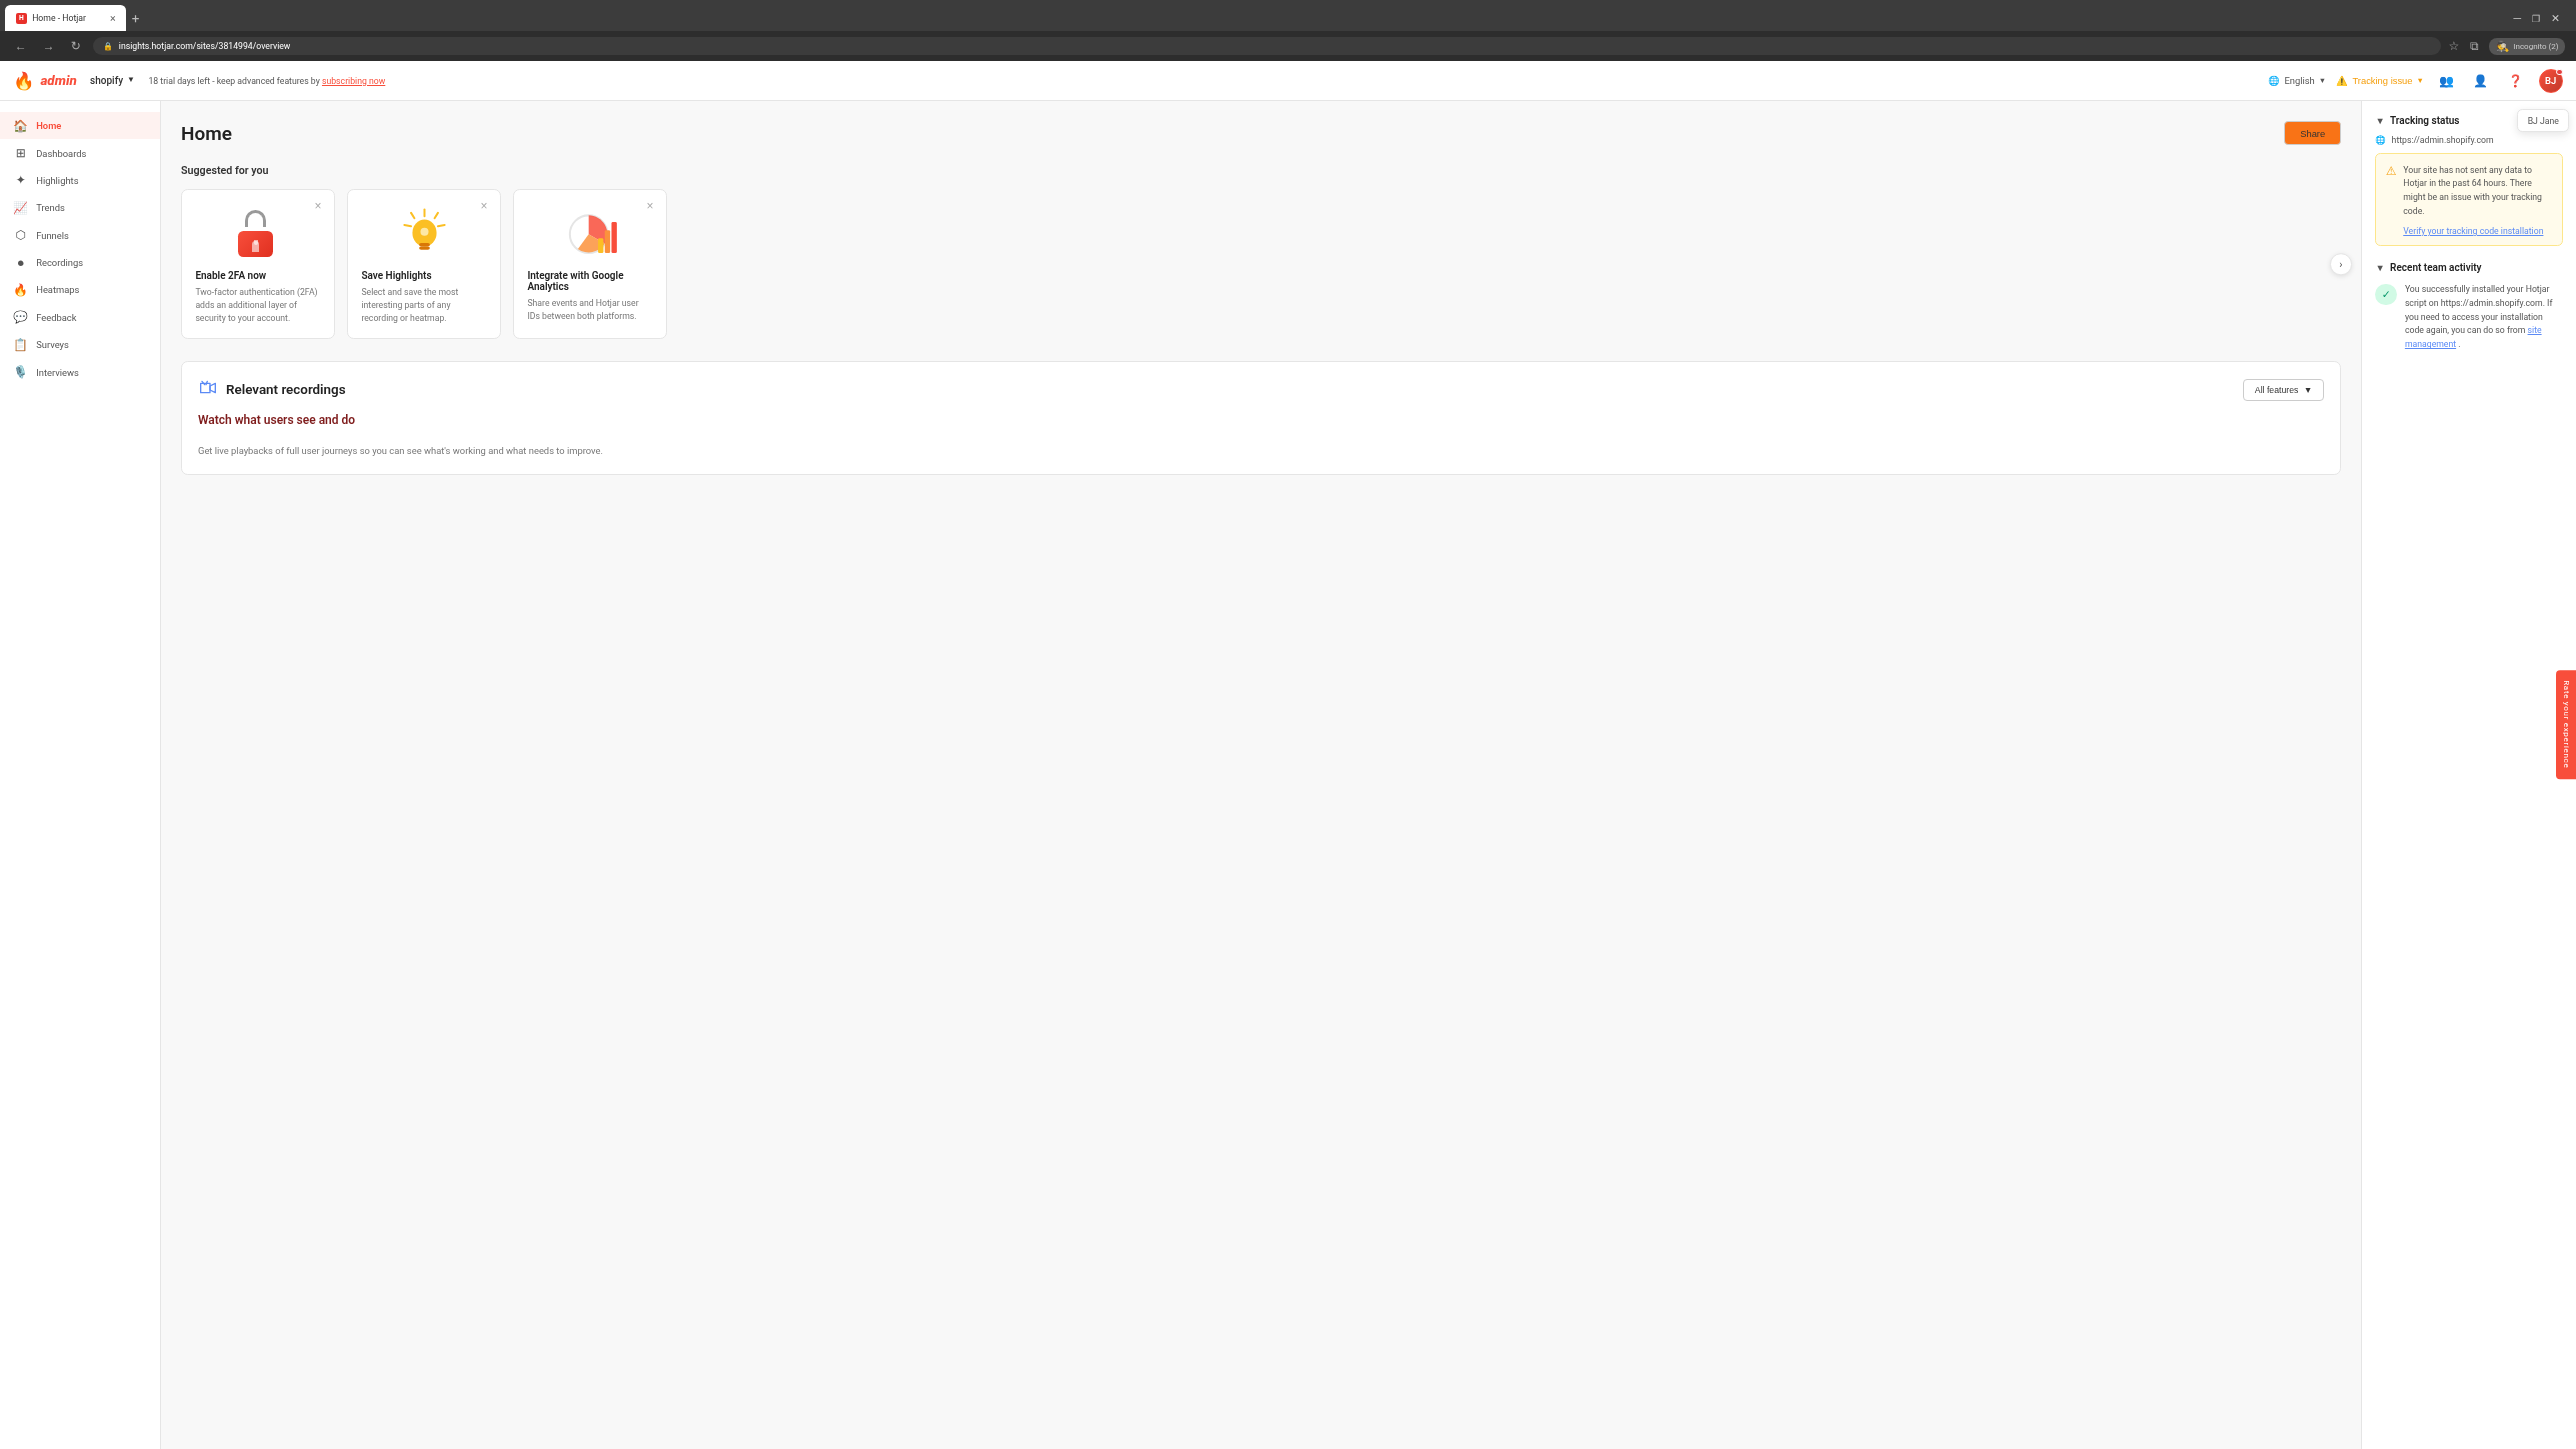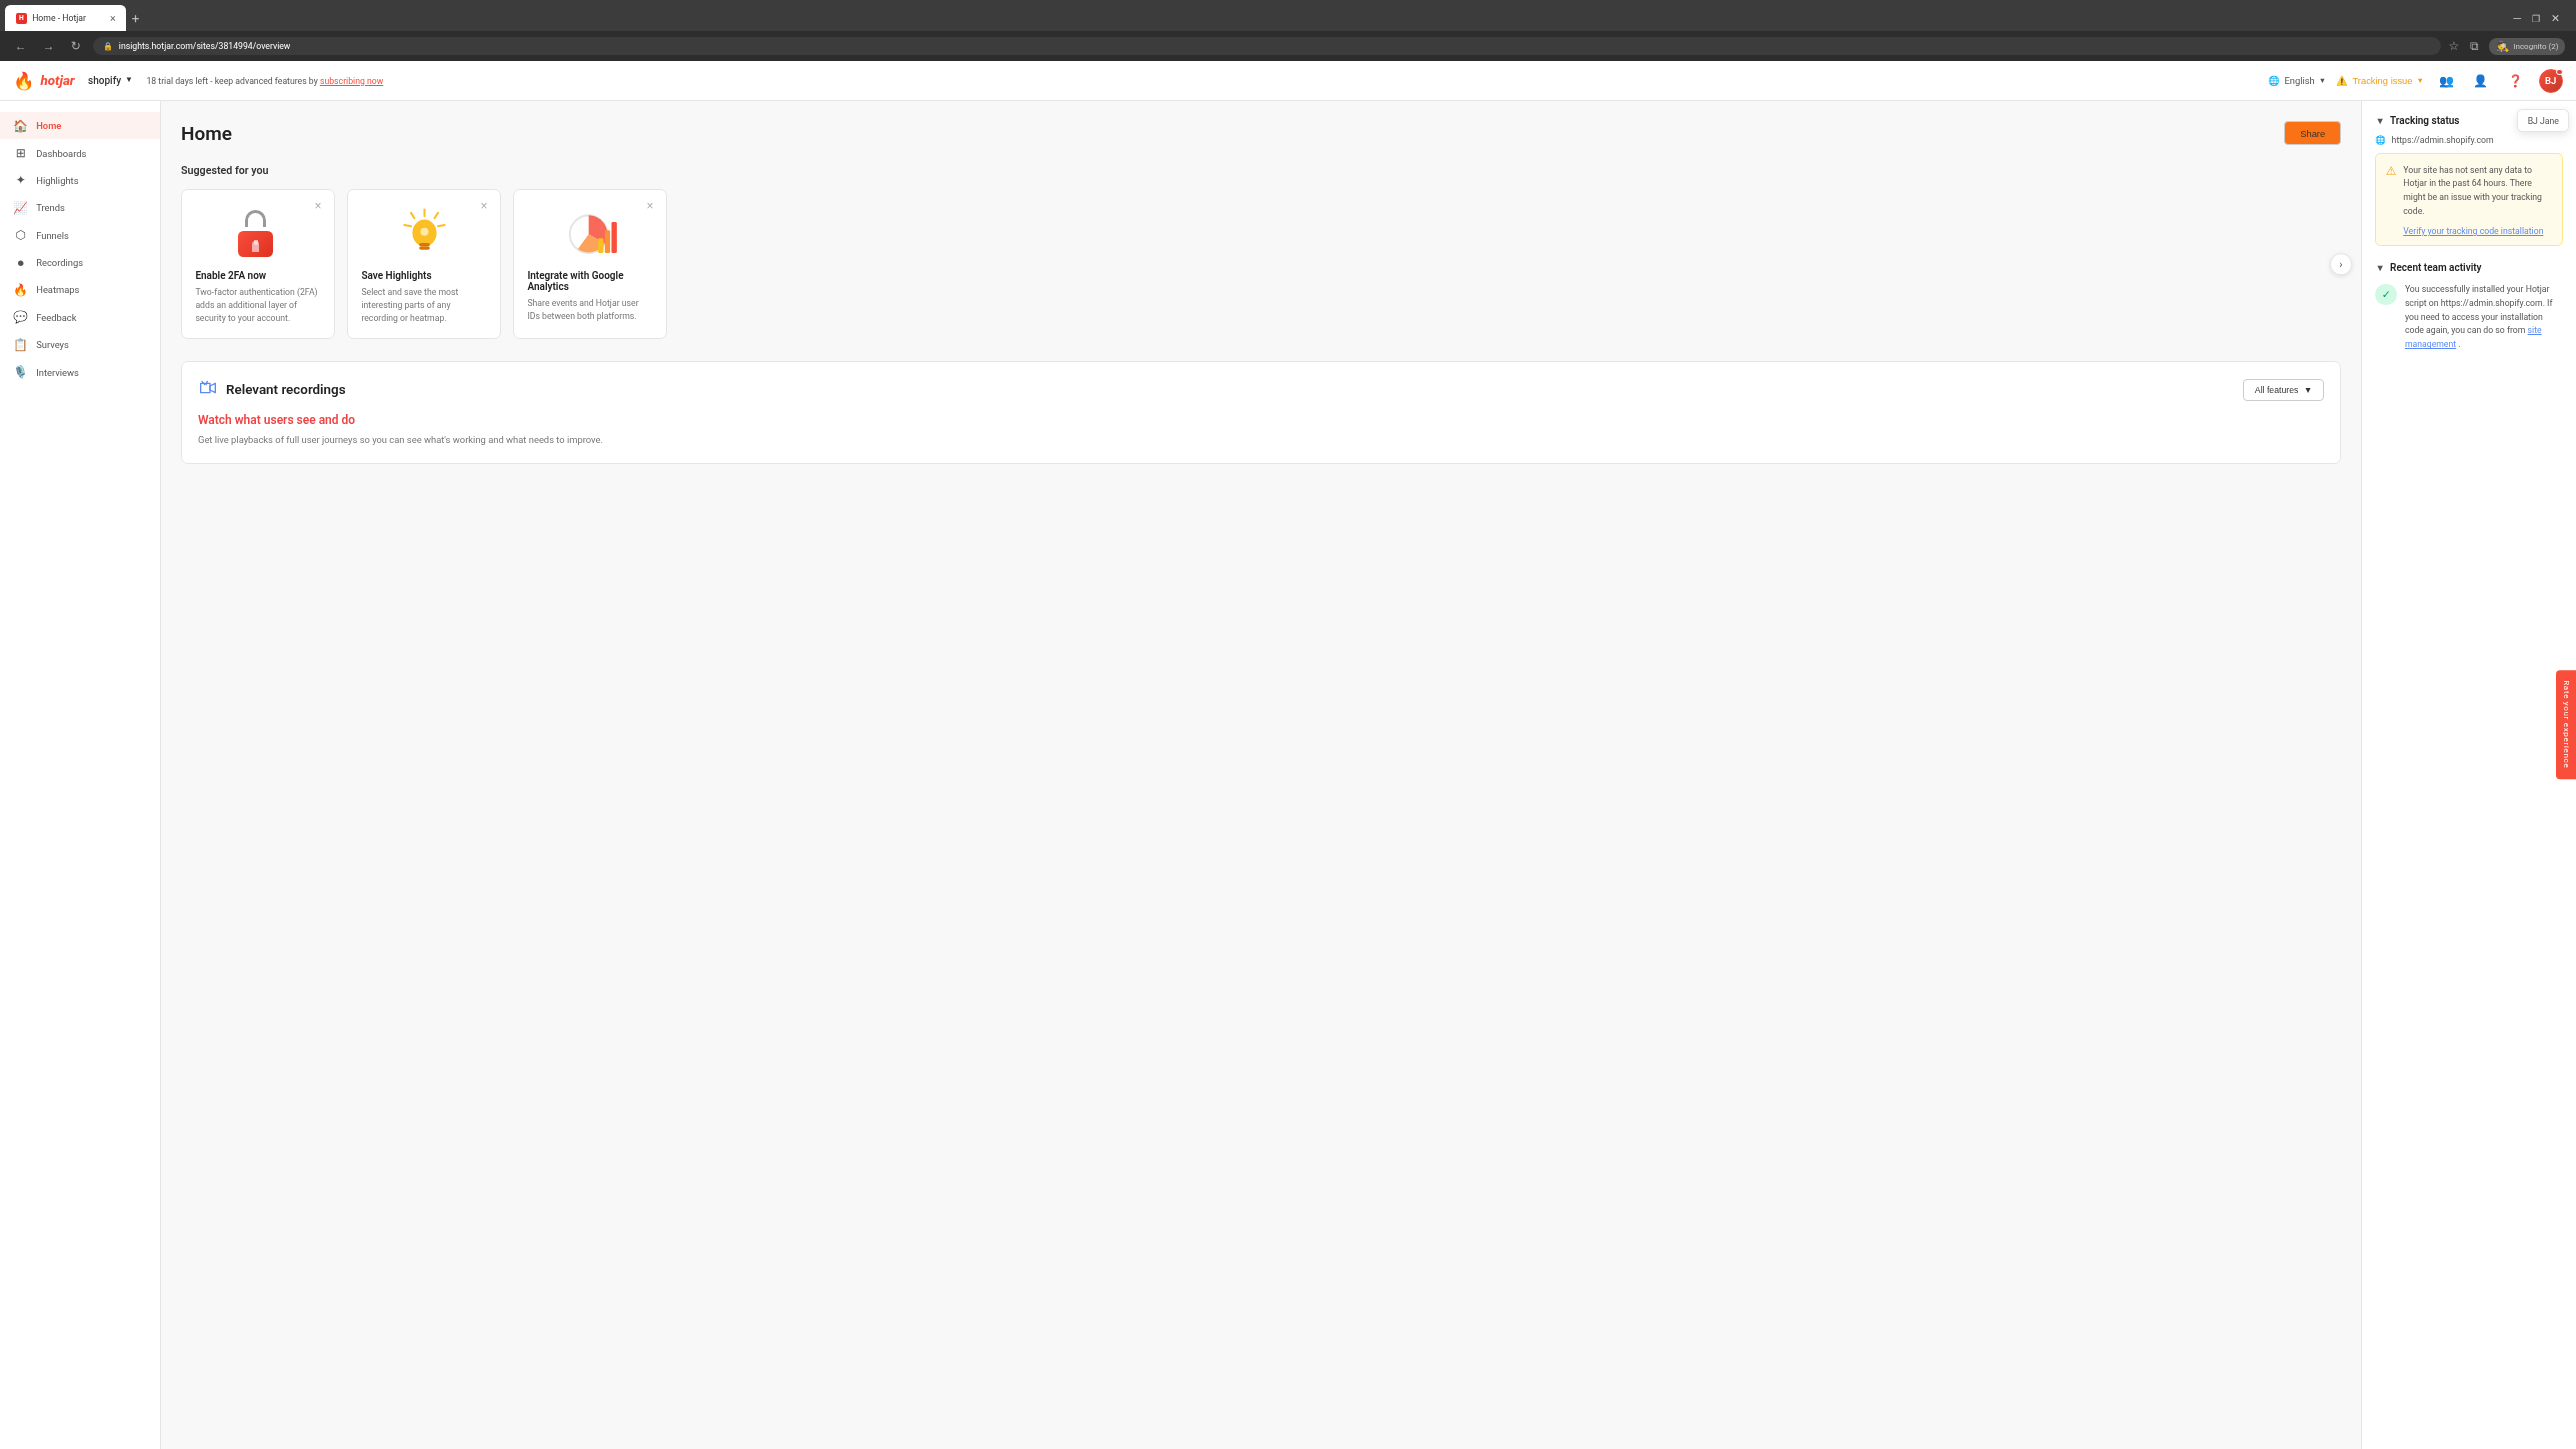--- a/index.html
+++ b/index.html
@@ -71,21 +71,21 @@
     .cards-next-btn { position: absolute; right: -10.7px; top: 50%; transform: translateY(-50%); width: 21.5px; height: 21.5px; background: #fff; border: 0.7px solid #e5e5e5; border-radius: 50%; display: flex; align-items: center; justify-content: center; cursor: pointer; font-size: 10.7px; color: #555; box-shadow: 0 1.3px 5.4px rgba(0,0,0,0.1); }
 
     
     .recordings-section { background: #fff; border: 0.7px solid #e5e5e5; border-radius: 6.7px; padding: 16px; }
     .recordings-header { display: flex; align-items: center; justify-content: space-between; margin-bottom: 10.7px; }
     .recordings-title-row { display: flex; align-items: center; gap: 8px; }
     .recordings-icon { color: #5b8af5; font-size: 16px; }
     .recordings-title { font-size: 13.4px; font-weight: 600; color: #222; text-align: right; }
     .sessions-dropdown { display: flex; align-items: center; gap: 5.4px; padding: 5.4px 10.7px; border: 1px solid #ccc; border-radius: 4px; background: #fff; font-size: 8.7px; cursor: pointer; color: #333; }
 
-    .recordings-subtitle { font-size: 12px; font-weight: 600; color: #ef4444; margin-bottom: 5px; }
+    .recordings-subtitle { font-size: 12px; font-weight: 600; color: #7f1d1d; margin-bottom: 16px; }
     .recordings-desc { font-size: 9.4px; color: #777; line-height: 1.6; }
 
     
     .right-panel { width: 215px; background: #fff; border-left: 0.7px solid #e5e5e5; padding: 13.4px; overflow-y: auto; flex-shrink: 0; }
     .panel-section { margin-bottom: 16px; }
     .panel-section-header { display: flex; align-items: center; gap: 5.4px; margin-bottom: 9.4px; }
     .collapse-icon { color: #555; font-size: 9.4px; cursor: pointer; }
     .panel-section-title { font-size: 10px; font-weight: 600; color: #222; }
     .tracking-url { display: flex; align-items: center; gap: 5.4px; font-size: 8.7px; color: #555; margin-bottom: 8px; }
     .globe-icon { color: #777; }
@@ -143,21 +143,21 @@
         <span style="font-size:10.7px;">🕵</span>
         <span>Incognito (2)</span>
       </div>
     </div>
   </div>
 </div>
 
 <div class="app-header">
   <div class="hotjar-logo">
     <span style="font-size:17.4px;">🔥</span>
-    <span style="font-size:13.4px; font-weight:800; color:#f84e3b; font-style:italic;">hotjar</span>
+    <span style="font-size:13.4px; font-weight:800; color:#f84e3b; font-style:italic;">admin</span>
   </div>
   <div class="site-selector">
     <span>shopify</span>
     <span style="font-size:8px;">▼</span>
   </div>
   <div class="trial-banner">
     <span>18 trial days left - keep advanced features by</span>
     <span> </span>
     <a class="trial-link">subscribing now</a>
   </div>

